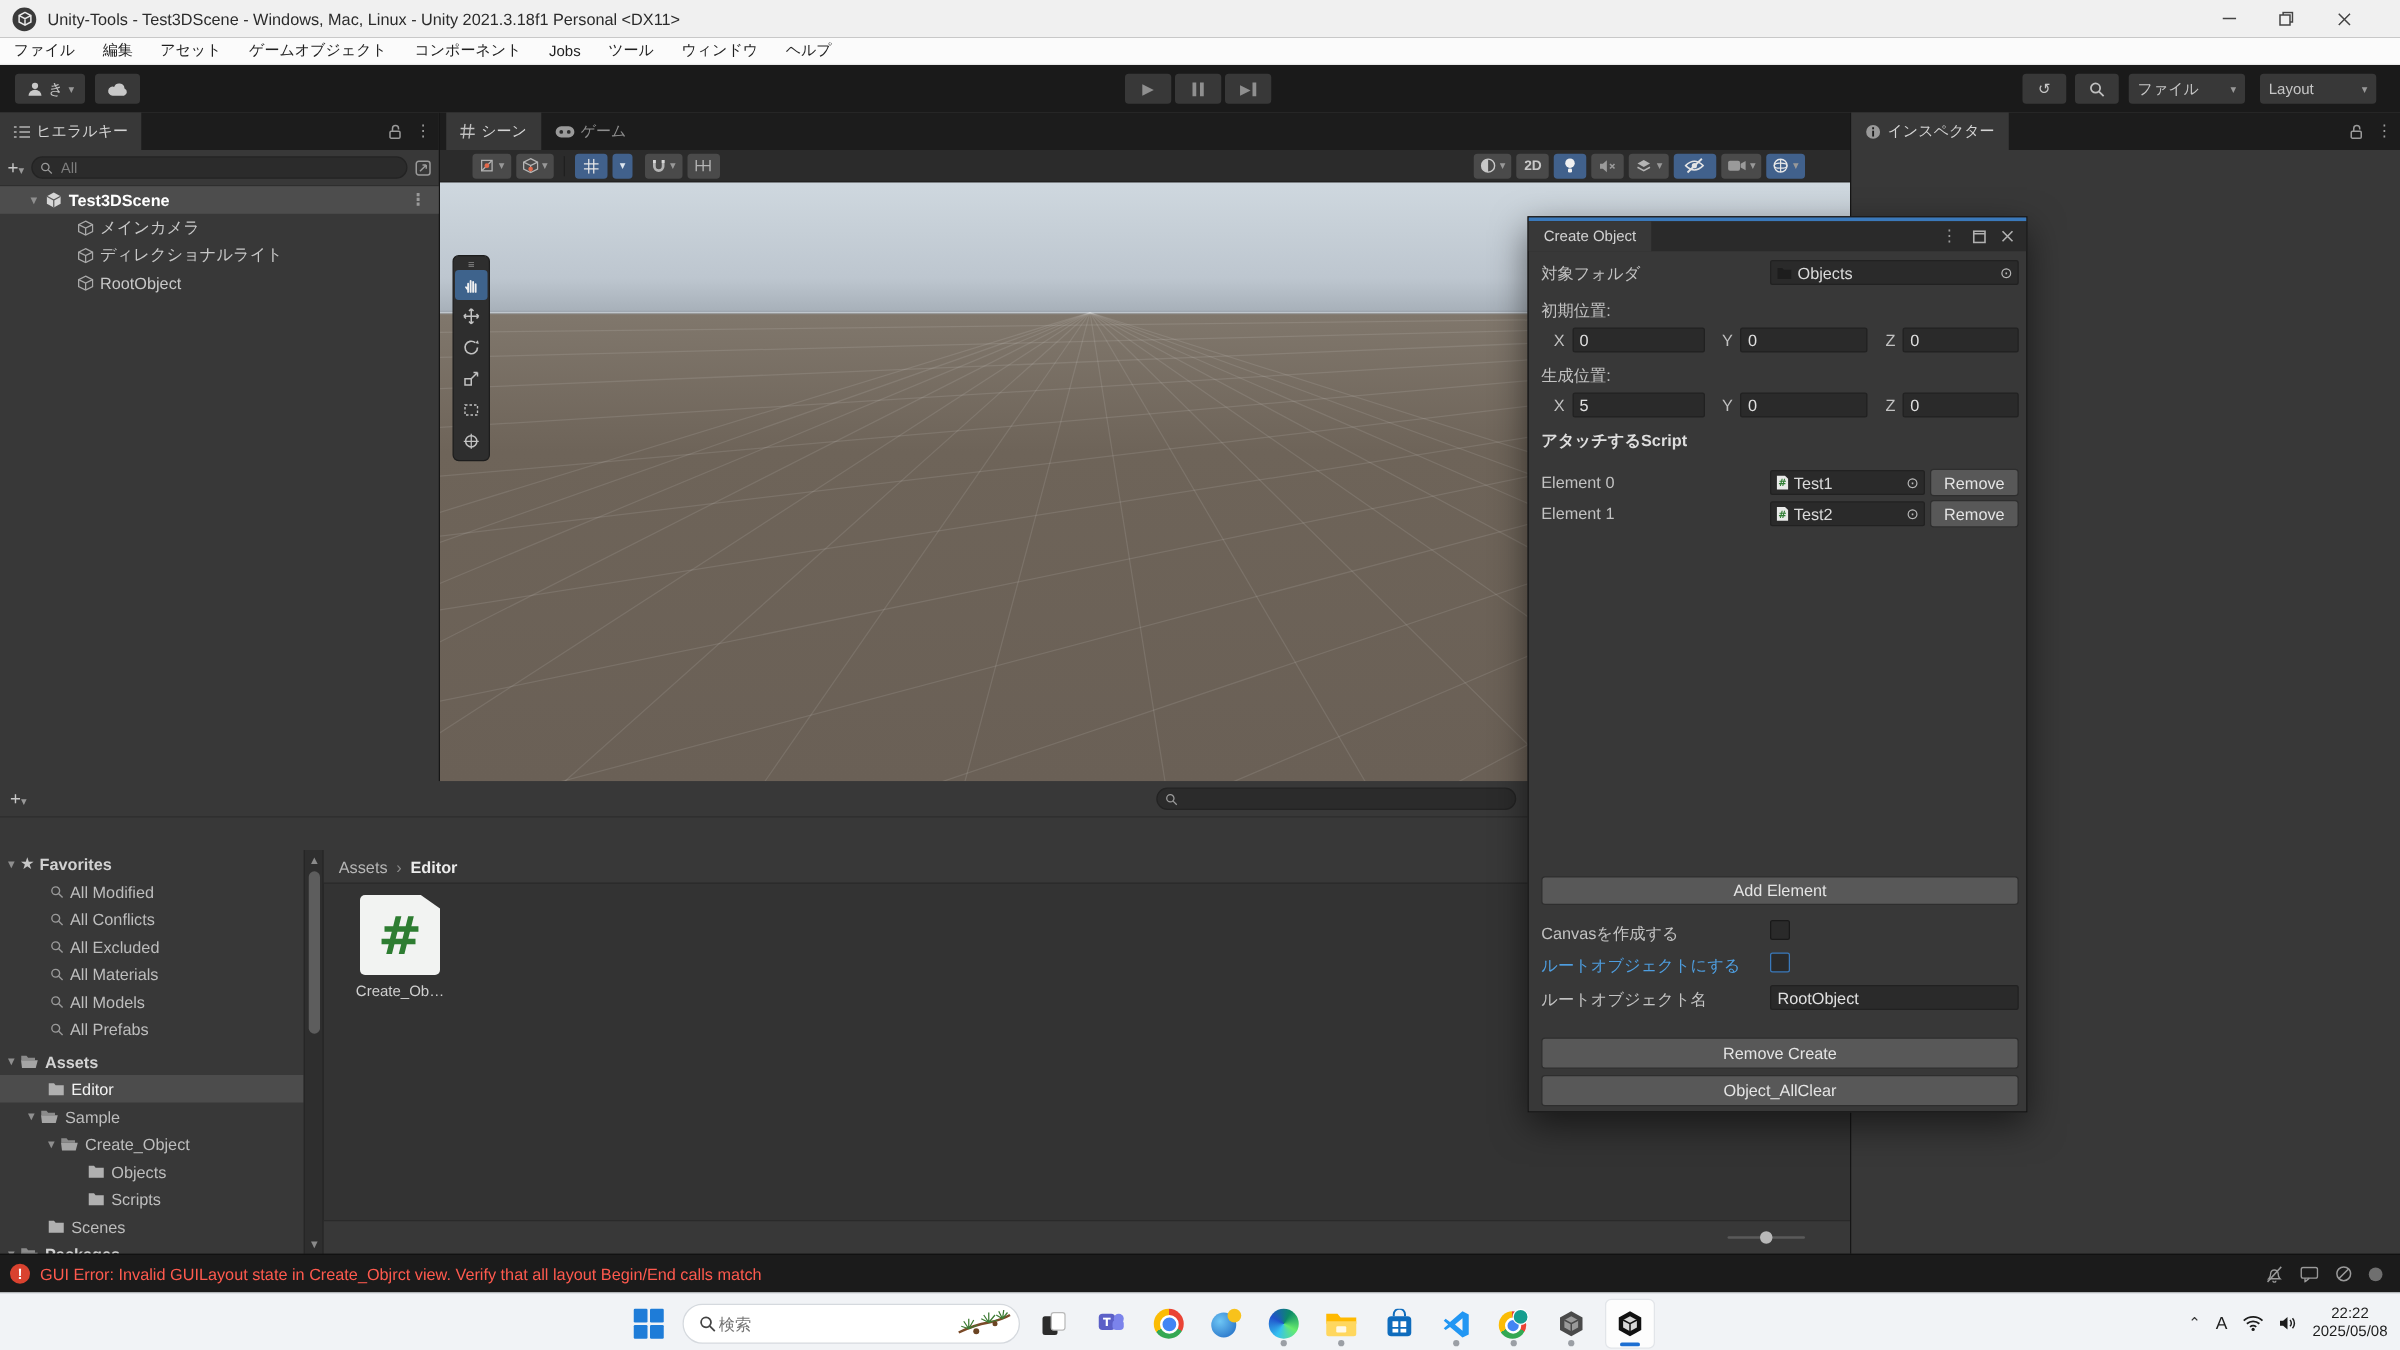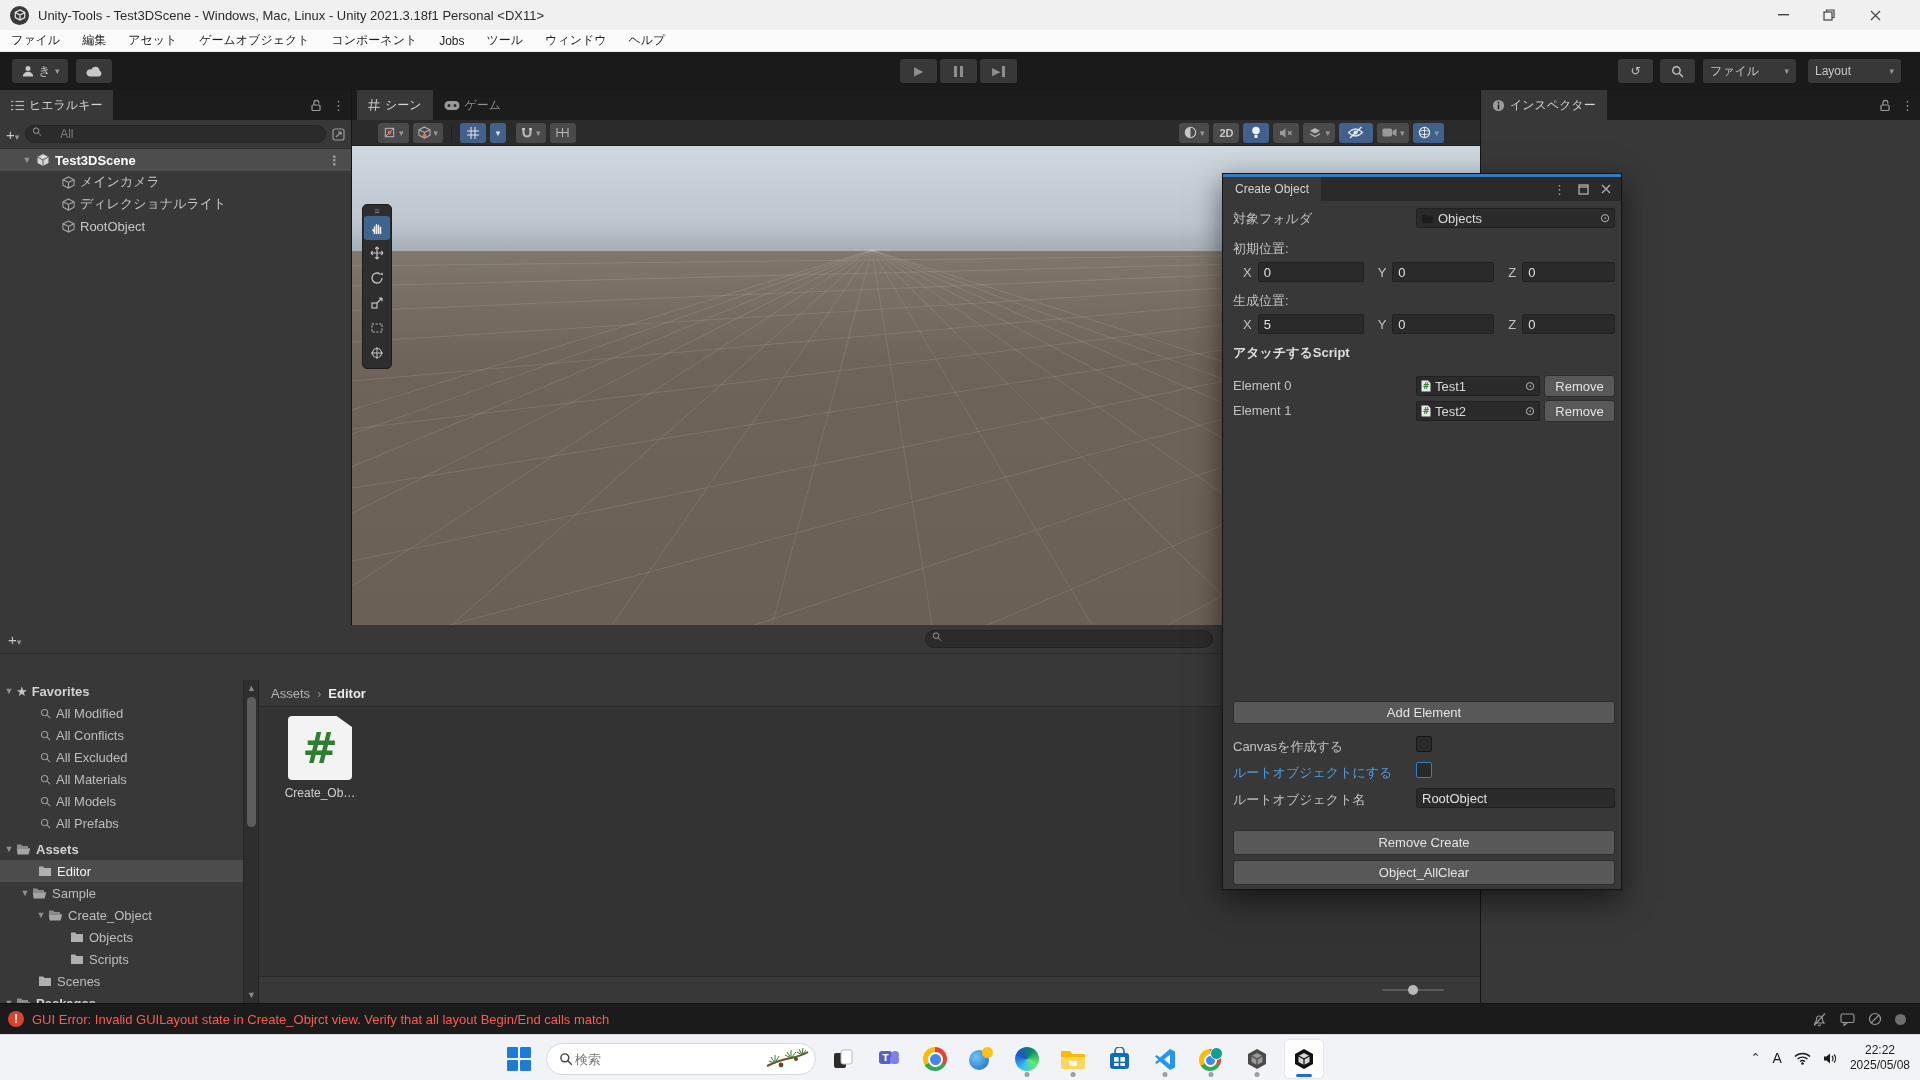--- a/index.html
+++ b/index.html
@@ -20,21 +20,21 @@
   .caret{color:#999;font-size:9px;}
   
   .panel{background:#383838;box-sizing:border-box;}
   .tabstrip{height:30px;background:#1c1c1c;display:flex;align-items:stretch;position:relative;}
   .tab{display:flex;align-items:center;gap:5px;padding:0 11px;font-size:12px;color:#8f8f8f;}
   .tab.active{background:#383838;color:#d4d4d4;}
   .strip-icons{position:absolute;right:6px;top:0;height:30px;display:flex;align-items:center;gap:10px;color:#9a9a9a;}
   .kebab{color:#9a9a9a;font-size:13px;letter-spacing:0;}
   .row22{height:22px;display:flex;align-items:center;font-size:13px;color:#c8c8c8;position:relative;}
   .row22.sel{background:#4d4d4d;color:#fff;}
-  .searchpill{background:#2b2b2b;border:1px solid #232323;border-radius:9px;height:18px;display:flex;align-items:flex-start;padding:0 6px;gap:16px;box-sizing:border-box;}
+  .searchpill{background:#2b2b2b;border:1px solid #232323;border-radius:9px;height:18px;display:flex;align-items:center;padding:0 6px;gap:4px;box-sizing:border-box;}
   .searchpill input{background:transparent;border:0;outline:0;color:#cfcfcf;font-size:12px;width:100%;font-family:inherit;}
   .searchpill input::placeholder{color:#7d7d7d;}
   
   .scn-toolbar{position:absolute;left:0;top:30px;width:100%;height:26px;background:#2b2b2b;border-bottom:1px solid #202020;box-sizing:border-box;display:flex;align-items:center;padding:0 6px;gap:4px;}
   .sbtn{background:#4a4a4a;border-radius:3px;height:20px;min-width:26px;display:flex;align-items:center;justify-content:center;color:#c8c8c8;font-size:11px;gap:3px;padding:0 5px;box-sizing:border-box;}
   .sbtn.blue{background:#41618c;color:#eee;}
   .sep{width:1px;height:16px;background:#1f1f1f;margin:0 4px;}
   .tools-overlay{position:absolute;left:10px;top:58px;width:30px;background:#2e2e2e;border:1px solid #1d1d1d;border-radius:5px;padding:2px 1px;box-sizing:border-box;}
   .tool{width:26px;height:24px;margin:1px auto;border-radius:3px;display:flex;align-items:center;justify-content:center;}
   .tool.on{background:#3e638c;}

